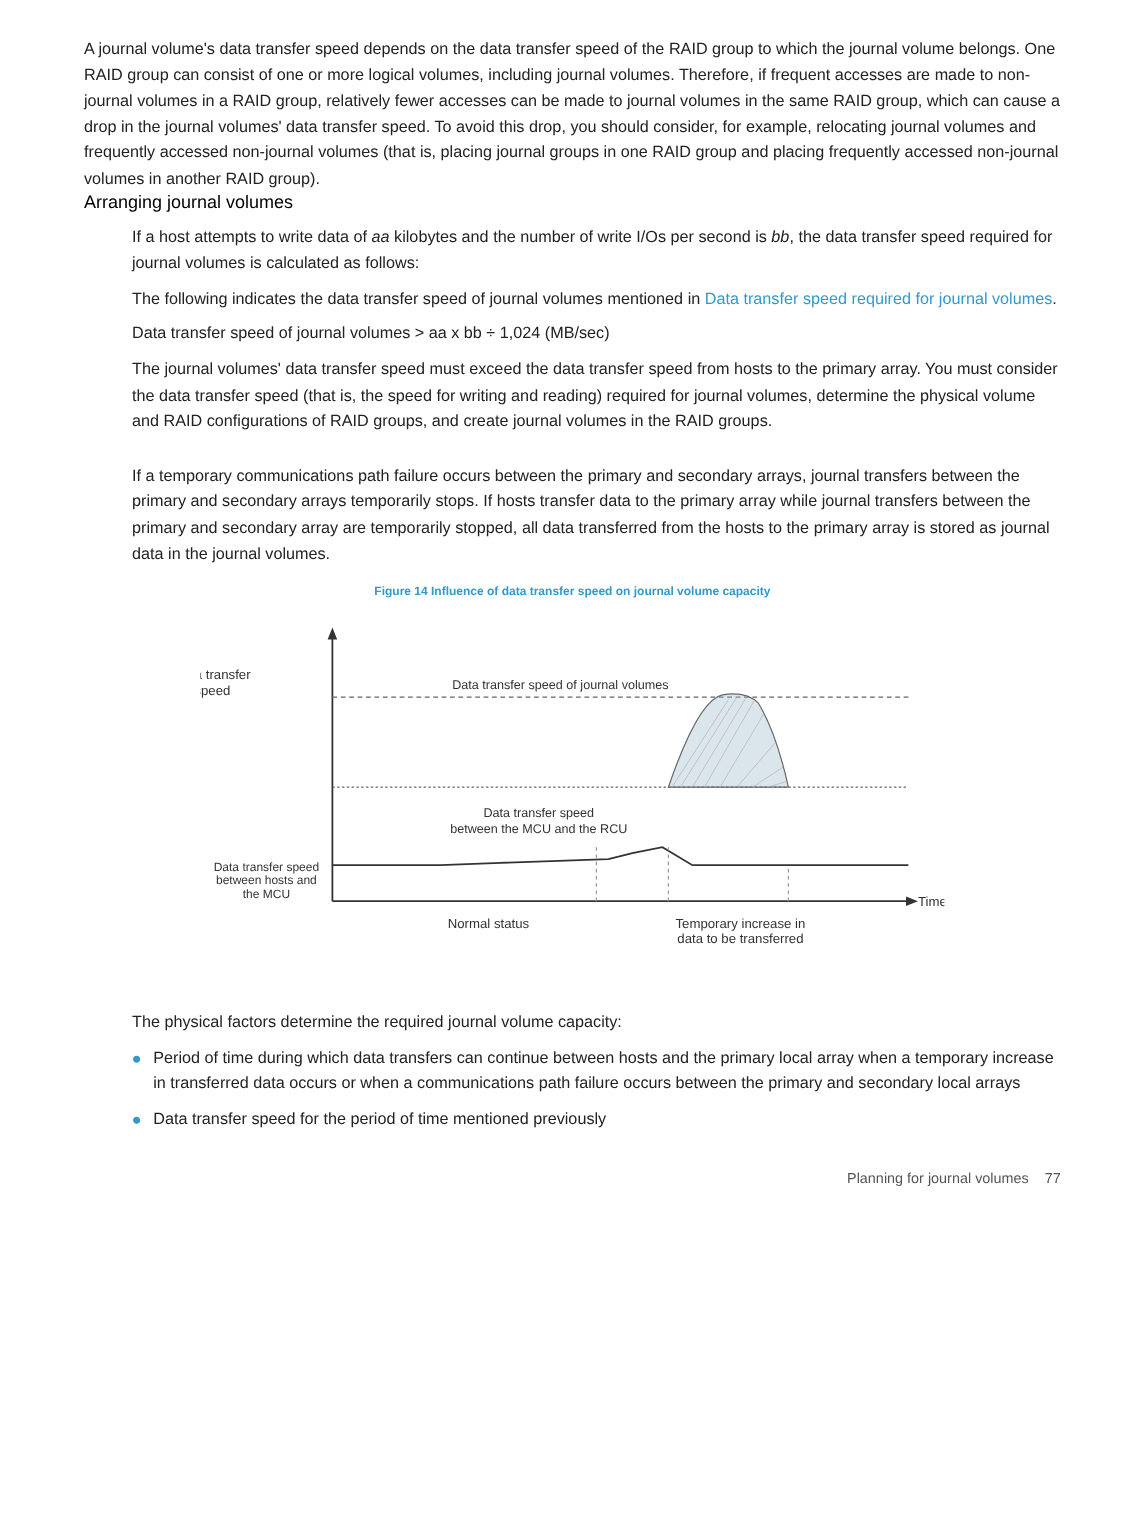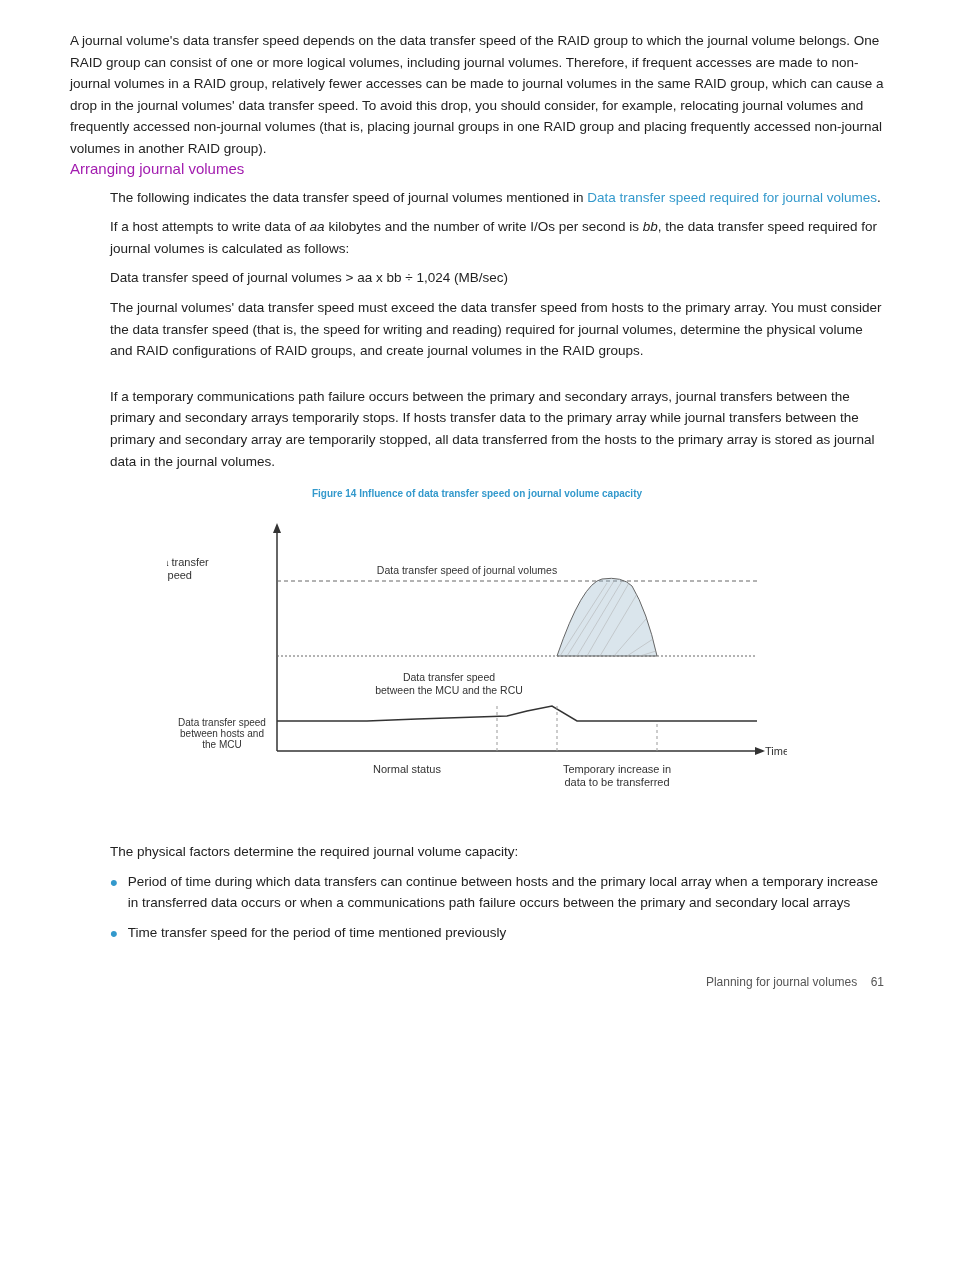--- a/index.html
+++ b/index.html
@@ -12,21 +12,21 @@
       min-height: 1271px;
     }
     .page {
       padding: 30px 70px 40px 70px;
       max-width: 954px;
     }
     .intro-text {
       line-height: 1.6;
     }
     .section-heading {
-      color: #a21caf;
+      color: #000000;
       font-size: 15px;
       font-weight: normal;
       margin-bottom: 10px;
     }
     .section-content {
       padding-left: 40px;
       margin-bottom: 16px;
     }
     .section-content p {
       line-height: 1.6;
@@ -94,24 +94,24 @@
 </head>
 <body>
 
 <div class="page">
 
   <p class="intro-text">A journal volume's data transfer speed depends on the data transfer speed of the RAID group to which the journal volume belongs. One RAID group can consist of one or more logical volumes, including journal volumes. Therefore, if frequent accesses are made to non-journal volumes in a RAID group, relatively fewer accesses can be made to journal volumes in the same RAID group, which can cause a drop in the journal volumes' data transfer speed. To avoid this drop, you should consider, for example, relocating journal volumes and frequently accessed non-journal volumes (that is, placing journal groups in one RAID group and placing frequently accessed non-journal volumes in another RAID group).</p>
 
   <div class="section-divider">
     <h2 class="section-heading">Arranging journal volumes</h2>
     <div class="section-content">
+      <p>If a host attempts to write data of <em>aa</em> kilobytes and the number of write I/Os per second is <em>bb</em>, the data transfer speed required for journal volumes is calculated as follows:</p>
       <p>
         <span>The following indicates the data transfer speed of journal volumes mentioned in </span><a class="link">Data transfer speed required for journal volumes</a><span>.</span>
       </p>
-      <p>If a host attempts to write data of <em>aa</em> kilobytes and the number of write I/Os per second is <em>bb</em>, the data transfer speed required for journal volumes is calculated as follows:</p>
       <p class="formula-line">Data transfer speed of journal volumes &gt; aa x bb ÷ 1,024 (MB/sec)</p>
       <p>The journal volumes' data transfer speed must exceed the data transfer speed from hosts to the primary array. You must consider the data transfer speed (that is, the speed for writing and reading) required for journal volumes, determine the physical volume and RAID configurations of RAID groups, and create journal volumes in the RAID groups.</p>
     </div>
   </div>
 
   <div class="section-divider">
     <div class="section-content">
       <p>If a temporary communications path failure occurs between the primary and secondary arrays, journal transfers between the primary and secondary arrays temporarily stops. If hosts transfer data to the primary array while journal transfers between the primary and secondary array are temporarily stopped, all data transferred from the hosts to the primary array is stored as journal data in the journal volumes.</p>
     </div>
 
@@ -169,22 +169,22 @@
 
     <div class="section-content">
       <p>The physical factors determine the required journal volume capacity:</p>
       <ul class="bullet-list">
         <li>
           <span class="bullet-dot">•</span>
           <span>Period of time during which data transfers can continue between hosts and the primary local array when a temporary increase in transferred data occurs or when a communications path failure occurs between the primary and secondary local arrays</span>
         </li>
         <li>
           <span class="bullet-dot">•</span>
-          <span>Time transfer speed for the period of time mentioned previously</span>
+          <span>Data transfer speed for the period of time mentioned previously</span>
         </li>
       </ul>
     </div>
   </div>
 
   <div class="page-footer">
-    <span>Planning for journal volumes</span>&nbsp;&nbsp;&nbsp;&nbsp;<span>61</span>
+    <span>Planning for journal volumes</span>&nbsp;&nbsp;&nbsp;&nbsp;<span>77</span>
   </div>
 </div>
 
 </body></html>

